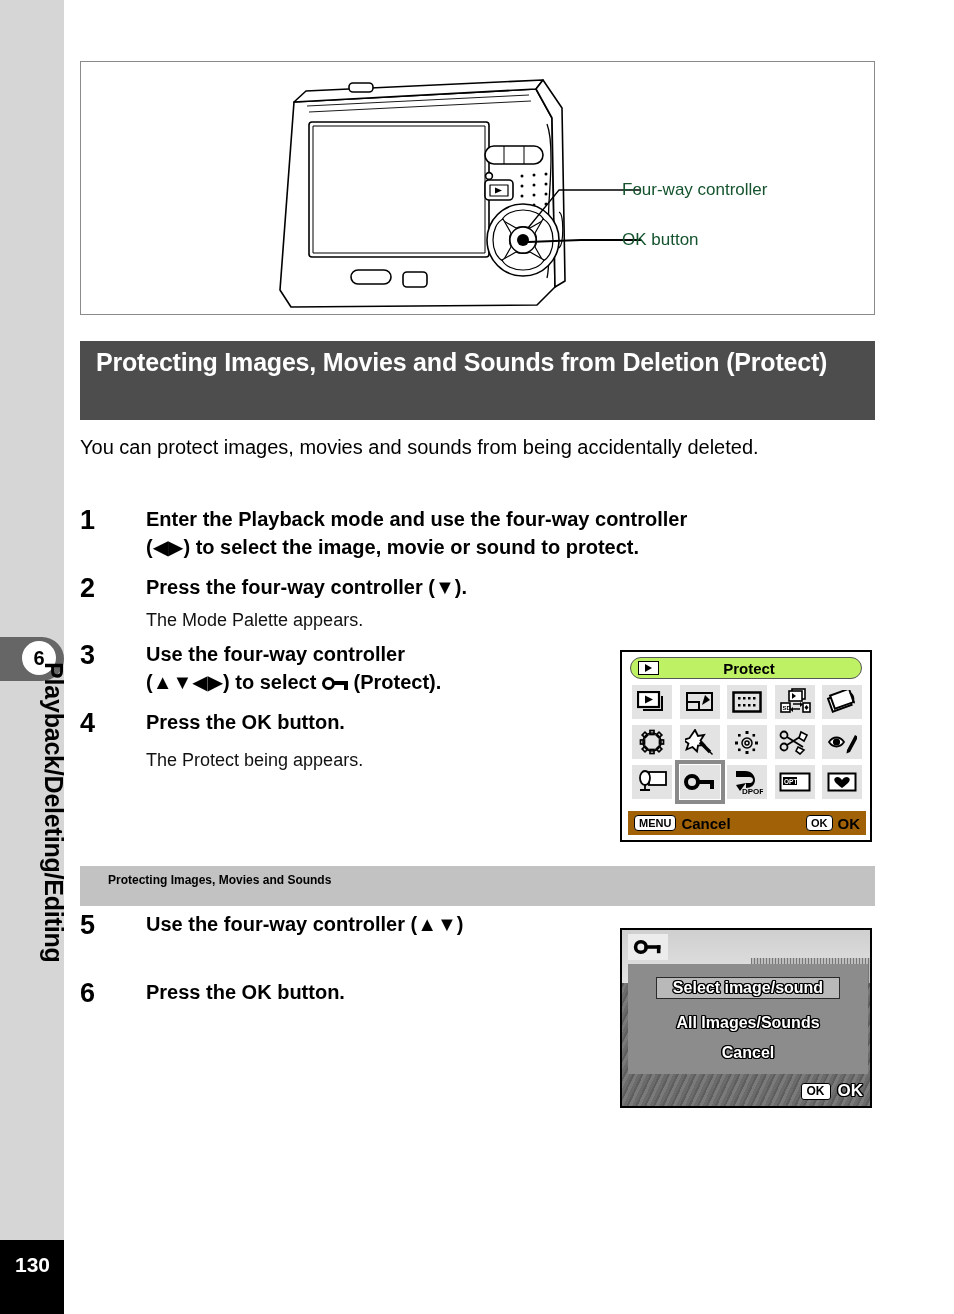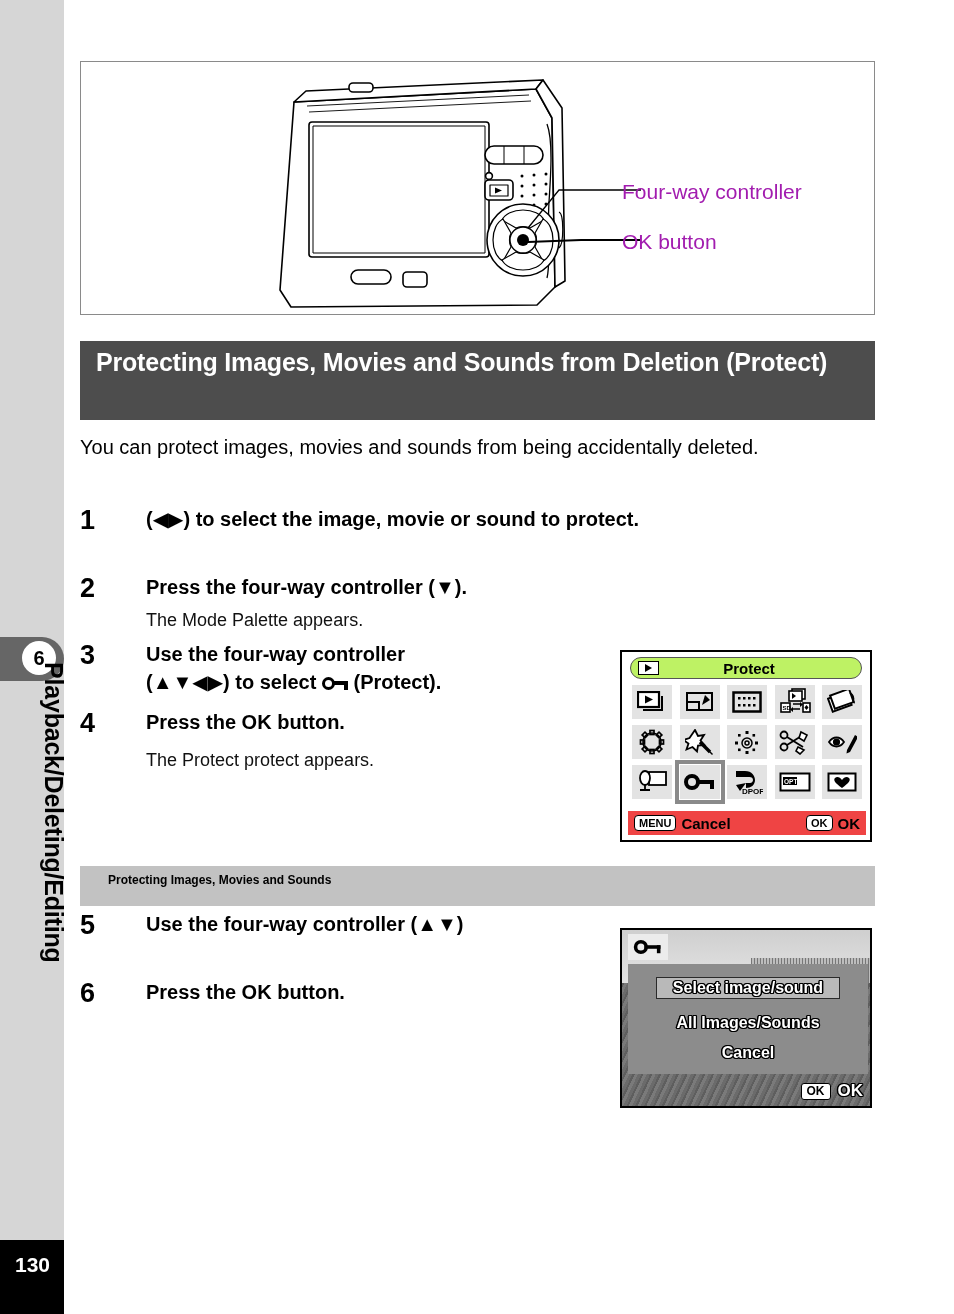--- a/index.html
+++ b/index.html
@@ -20,21 +20,21 @@
   .rail-text{position:absolute;left:-96px;top:780px;width:300px;height:64px;
              transform:rotate(90deg);transform-origin:center center;
              display:flex;align-items:center;justify-content:flex-start;
              font-size:25px;font-weight:bold;letter-spacing:-0.2px;color:#000;}
   .pagenum-box{position:absolute;left:0;top:1240px;width:64px;height:74px;background:#000;}
   .pagenum{position:absolute;left:15px;top:1253px;color:#fff;font-size:21px;font-weight:bold;}
 
   
   .illus{position:absolute;left:80px;top:61px;width:795px;height:254px;
          border:1.5px solid #8a8a8a;background:#fff;box-sizing:border-box;}
-  .callout{position:absolute;font-size:21px;color:#a21caf;white-space:nowrap;}
+  .callout{position:absolute;font-size:17px;color:#14532d;white-space:nowrap;}
 
   
   .sect-head{position:absolute;left:80px;top:341px;width:795px;height:79px;
              background:#4d4d4d;color:#fff;box-sizing:border-box;
              padding:6px 0 0 16px;font-size:25px;font-weight:bold;line-height:30px;
              letter-spacing:-0.2px;}
 
   
   .intro{position:absolute;left:80px;top:434px;width:790px;font-size:20px;line-height:27px;}
 
@@ -62,21 +62,21 @@
      display:flex;align-items:center;}
   .lcd1-title .pbicon{width:21px;height:14px;border:1.5px solid #000;margin-left:7px;
      display:flex;align-items:center;justify-content:center;background:#fff;box-sizing:border-box;}
   .lcd1-title .pbicon::after{content:"";border-left:7px solid #000;border-top:4.5px solid transparent;
      border-bottom:4.5px solid transparent;}
   .lcd1-title .t{flex:1;text-align:center;font-size:15px;font-weight:bold;margin-right:22px;}
   .palette{position:absolute;left:10px;top:33px;width:230px;height:120px;}
   .prow{display:flex;justify-content:space-between;height:36px;margin-bottom:4px;}
   .pcell{width:40px;height:34px;background:#e3e3e3;display:flex;align-items:center;justify-content:center;}
   .pcell.sel{outline:4px solid #8a8a8a;outline-offset:1px;background:#e3e3e3;}
-  .lcd1-bar{position:absolute;left:6px;bottom:5px;width:238px;height:24px;background:#ef4444;
+  .lcd1-bar{position:absolute;left:6px;bottom:5px;width:238px;height:24px;background:#a16207;
      display:flex;align-items:center;box-sizing:border-box;padding:0 6px;justify-content:space-between;}
   .btnchip{border:1.5px solid #000;border-radius:4px;background:#fff;font-size:11px;font-weight:bold;
      padding:1px 4px;line-height:12px;}
   .barlab{font-size:15px;font-weight:bold;margin-left:5px;}
 
   
   .lcd2{position:absolute;left:620px;top:928px;width:252px;height:180px;
         border:2px solid #000;box-sizing:border-box;overflow:hidden;
         background:linear-gradient(#b9b9b9 0%,#cfcfcf 26%,#8f8f8f 30%,#6d6d6d 52%,#585858 100%);}
   .lcd2 .sky{position:absolute;left:0;top:0;width:100%;height:30%;
@@ -178,20 +178,21 @@
 <div class="callout" style="left:622px;top:180px;">Four-way controller</div>
 <div class="callout" style="left:622px;top:230px;">OK button</div>
 
 <div class="sect-head">Protecting Images, Movies and Sounds from Deletion (Protect)</div>
 
 <div class="intro">You can protect images, movies and sounds from being accidentally deleted.</div>
 
 <div class="step" style="left:80px;top:505px;width:790px;">
   <div class="step-num">1</div>
   <div>
+    <div class="step-txt">Enter the Playback mode and use the four-way controller</div>
     <div class="step-txt">(◀▶) to select the image, movie or sound to protect.</div>
   </div>
 </div>
 
 <div class="step" style="left:80px;top:573px;width:790px;">
   <div class="step-num">2</div>
   <div class="step-txt">Press the four-way controller (▼).</div>
 </div>
 <div class="note" style="left:146px;top:608px;">The Mode Palette appears.</div>
 
@@ -202,21 +203,21 @@
     <div class="step-txt">
       <span>(▲▼◀▶) to select </span><span class="keyglyph"><i></i></span><span> (Protect).</span>
     </div>
   </div>
 </div>
 
 <div class="step" style="left:80px;top:708px;width:540px;">
   <div class="step-num">4</div>
   <div class="step-txt">Press the OK button.</div>
 </div>
-<div class="note" style="left:146px;top:748px;">The Protect protect appears.</div>
+<div class="note" style="left:146px;top:748px;">The Protect being appears.</div>
 
 <div class="subband">Protecting Images, Movies and Sounds</div>
 
 <div class="step" style="left:80px;top:910px;width:540px;">
   <div class="step-num">5</div>
   <div>
     <div class="step-txt">Use the four-way controller (▲▼)</div>
   </div>
 </div>
 

